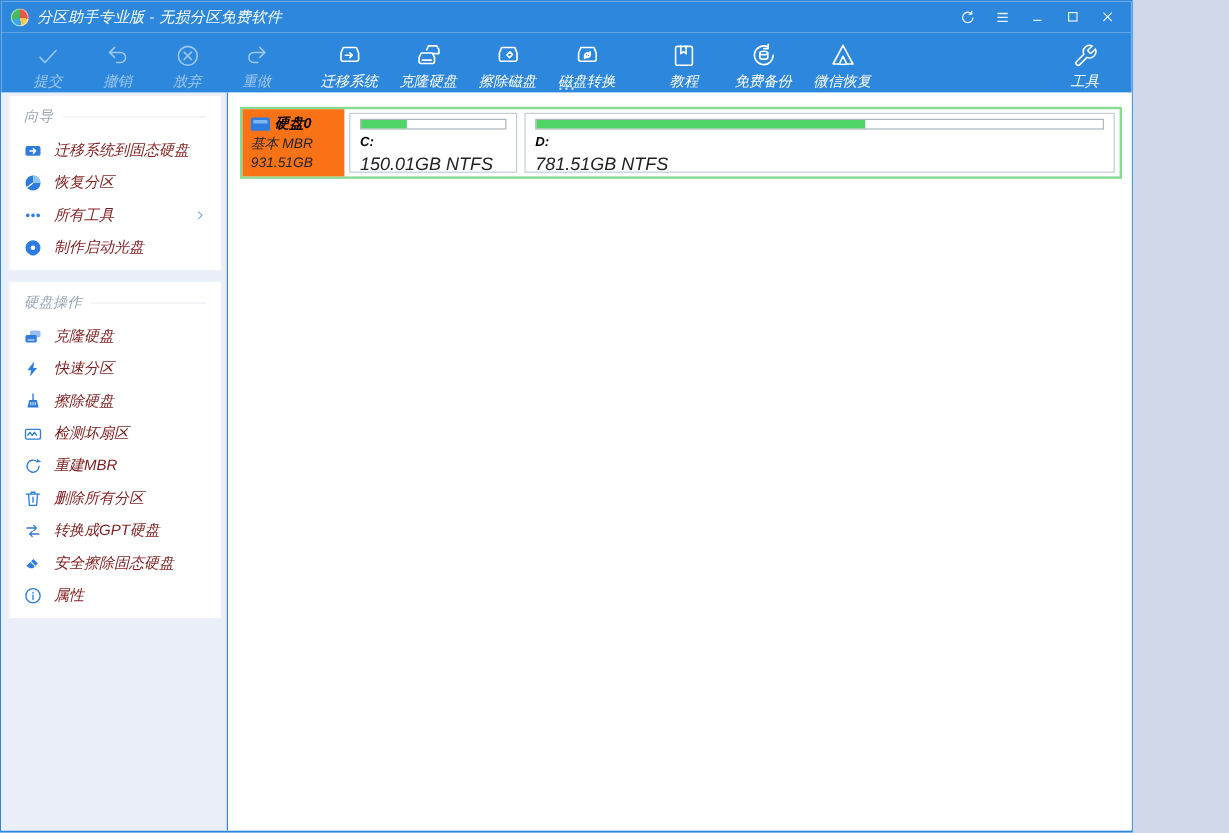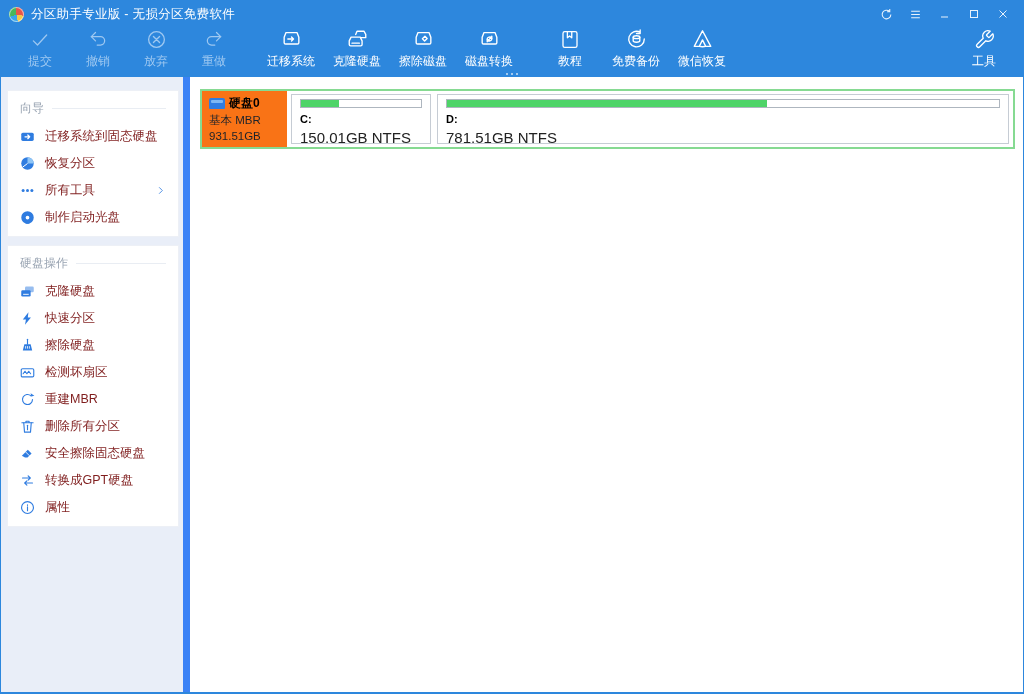--- a/index.html
+++ b/index.html
@@ -1,44 +1,44 @@
 <!DOCTYPE html>
 <html><head>
 <meta charset="utf-8">
 <style>
   * { margin:0; padding:0; box-sizing:border-box; }
   html,body { width:1024px; height:694px; background:#cfd8e8; font-family:"Liberation Sans","DejaVu Sans",sans-serif; }
-  .window { width:1024px; height:694px; border:1px solid #2d87dd; border-bottom:2px solid #2d87dd; background:#fff; position:relative; overflow:hidden; display:flex; flex-direction:column; }
+  .window { width:944px; height:694px; border:1px solid #2d87dd; border-bottom:2px solid #2d87dd; background:#fff; position:relative; overflow:hidden; display:flex; flex-direction:column;font-style:italic; }
 
   
   .titlebar { height:26px; background:#2d87dd; display:flex; align-items:center; padding:0 6px 0 8px; flex:none; }
   .logo { width:15px; height:15px; border-radius:50%; margin-right:7px;
     background:conic-gradient(#e8564a 0 100deg,#f7c948 100deg 170deg,#3aa7e8 170deg 250deg,#49b85a 250deg 360deg);
     box-shadow:inset 0 0 0 1px rgba(255,255,255,.55); flex:none; }
   .title { color:#fff; font-size:12.5px; letter-spacing:.3px; }
   .win-controls { margin-left:auto; display:flex; align-items:center; }
   .wc-btn { width:29px; height:22px; display:flex; align-items:center; justify-content:center; color:#e8f2fc; cursor:pointer; }
   .wc-btn svg { stroke:#e8f2fc; stroke-width:1.4; fill:none; }
 
   
-  .toolbar { height:50px; background:#2d87dd; display:flex; align-items:flex-start; padding:0 10px; position:relative; flex:none; }
+  .toolbar { height:50px; background:#2d87dd; display:flex; align-items:flex-end; padding:0 10px; position:relative; flex:none; }
   .tb-btn { width:58px; display:flex; flex-direction:column; align-items:center; justify-content:center; gap:3px; color:#fff; font-size:12px; cursor:pointer; padding-top:1px; }
   .tb-btn.wide { width:66px; }
   .tb-btn .tb-icon { height:22px; display:flex; align-items:flex-end; justify-content:center; }
   .tb-btn svg { stroke:currentColor; fill:none; stroke-width:1.5; stroke-linecap:round; stroke-linejoin:round; }
   .tb-group { display:flex; }
   .tb-group.disabled .tb-btn { color:#9ec8f1; cursor:default; }
   .tb-divider { width:1px; background:rgba(255,255,255,.45); margin:8px 7px; }
   .tb-spacer { flex:1; }
   .tb-dots { position:absolute; left:50%; bottom:2px; transform:translateX(-50%); display:flex; gap:3px; }
   .tb-dots span { width:2px; height:2px; border-radius:50%; background:rgba(255,255,255,.75); }
 
   
   .body { flex:1; display:flex; min-height:0; background:#fff; }
-  .sidebar { width:189px; background:#e9eef8; border-right:7px solid #3b82f6; padding-top:13px; flex:none; }
+  .sidebar { width:189px; background:#e9eef8; border-right:1px solid #3b82f6; padding-top:2px; flex:none; }
   .panel { margin:0 4px 8px 6px; background:#fff; border:1px solid #edf0f6; padding:7px 0 5px; }
   .panel-header { display:flex; align-items:center; gap:8px; padding:2px 12px 6px; color:#99a4b2; font-size:12px; }
   .panel-header .rule { flex:1; height:1px; background:#e9edf3; }
   .sb-item { display:flex; align-items:center; gap:10px; padding:5px 12px; font-size:12.5px; color:#7f1d1d; cursor:pointer; }
   .sb-icon { width:15px; height:15px; color:#2f7ce0; display:inline-flex; flex:none; }
   .sb-icon svg { width:15px; height:15px; }
   .sb-icon svg .stroke { stroke:currentColor; fill:none; stroke-width:1.8; stroke-linecap:round; stroke-linejoin:round; }
   .chev { margin-left:auto; color:#2f7ce0; display:flex; }
   .chev svg { stroke:#2f7ce0; stroke-width:1.8; fill:none; }
 
@@ -338,34 +338,34 @@
                 <path d="M3 6h18M9.5 6V3.5h5V6" class="stroke"></path>
                 <path d="M6 6l1.2 15h9.6L18 6" class="stroke"></path>
                 <path d="M12 10v7" class="stroke"></path>
               </svg>
           </span>
           <span>删除所有分区</span>
         </div>
         <div class="sb-item">
           <span class="sb-icon">
             <svg viewBox="0 0 24 24">
+                <path d="M4 8h12M13 4.5L16.5 8 13 11.5" class="stroke"></path>
+                <path d="M20 16H8M11 12.5L7.5 16l3.5 3.5" class="stroke"></path>
+              </svg>
+          </span>
+          <span>转换成GPT硬盘</span>
+        </div>
+        <div class="sb-item">
+          <span class="sb-icon">
+            <svg viewBox="0 0 24 24">
                 <path d="M3 15.5L12.5 6l6 6-6.5 6.5H8z" fill="currentColor"></path>
                 <path d="M9 9.5l6 6" stroke="#fff" stroke-width="1.4"></path>
               </svg>
           </span>
           <span>安全擦除固态硬盘</span>
-        </div>
-        <div class="sb-item">
-          <span class="sb-icon">
-            <svg viewBox="0 0 24 24">
-                <path d="M4 8h12M13 4.5L16.5 8 13 11.5" class="stroke"></path>
-                <path d="M20 16H8M11 12.5L7.5 16l3.5 3.5" class="stroke"></path>
-              </svg>
-          </span>
-          <span>转换成GPT硬盘</span>
         </div>
         <div class="sb-item">
           <span class="sb-icon">
             <svg viewBox="0 0 24 24">
                 <circle cx="12" cy="12" r="9.5" class="stroke"></circle>
                 <path d="M12 7.5v1M12 11v6" class="stroke"></path>
               </svg>
           </span>
           <span>属性</span>
         </div>

